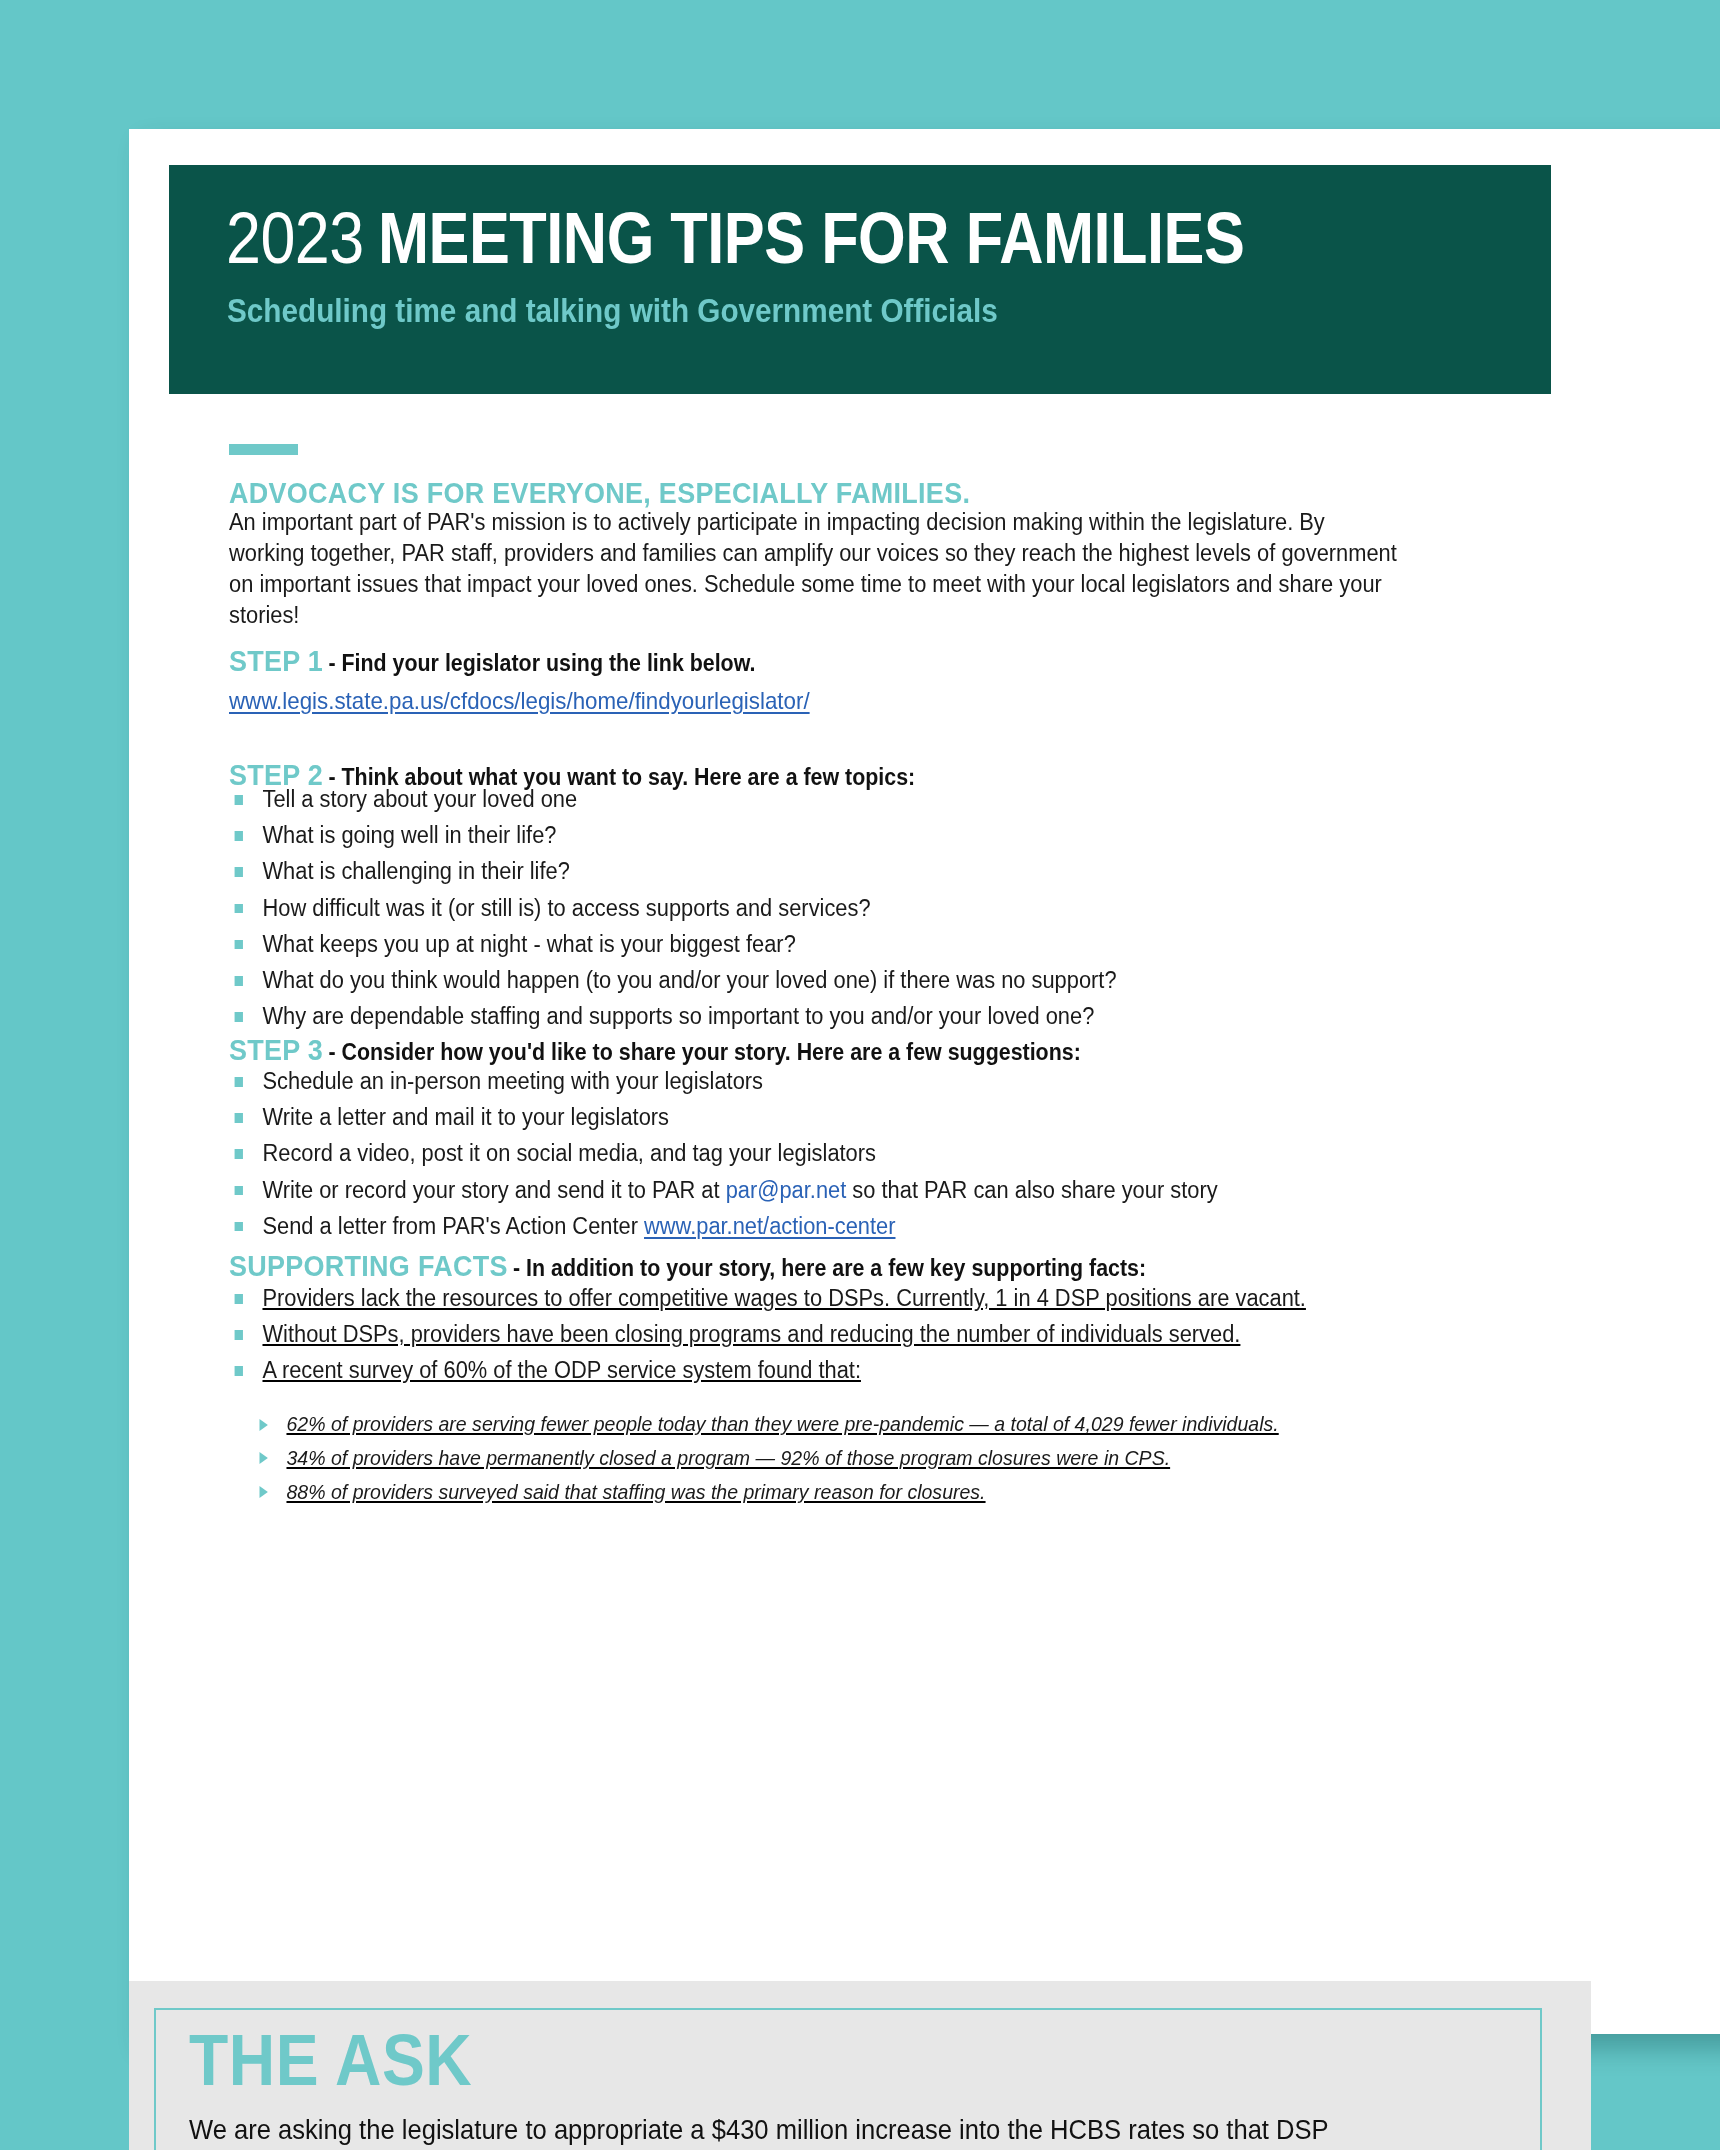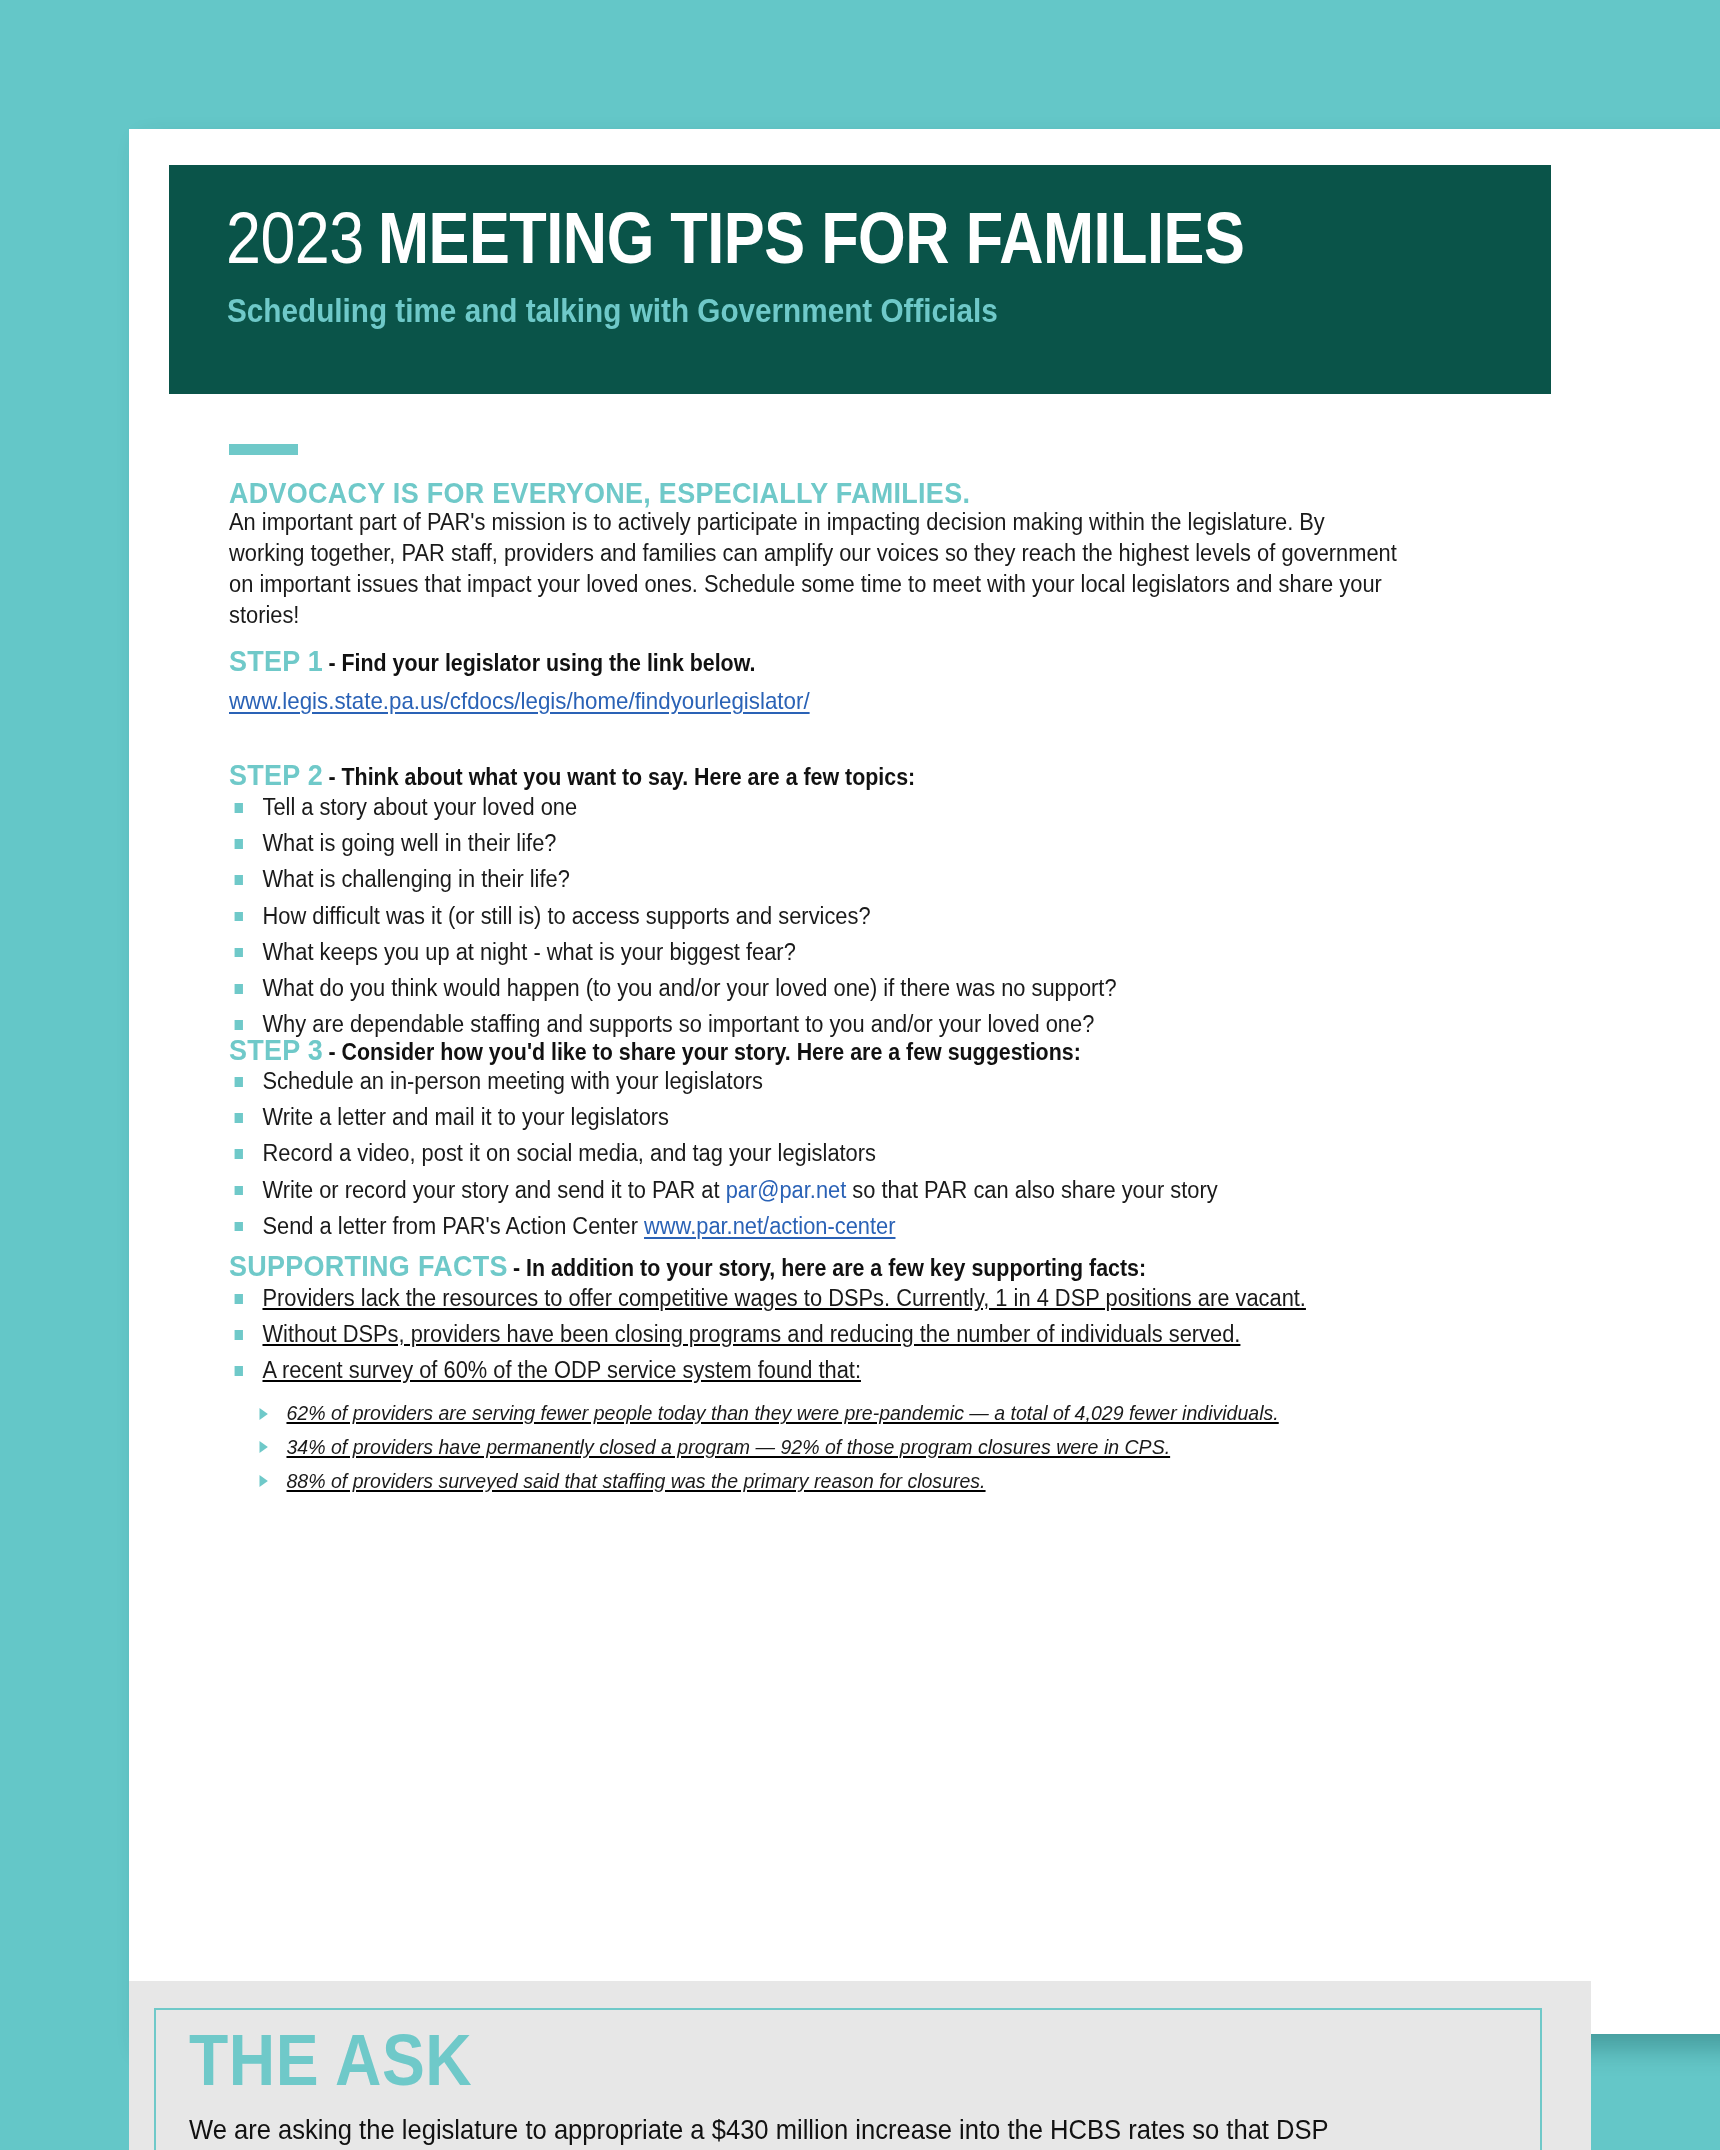--- a/index.html
+++ b/index.html
@@ -176,21 +176,21 @@
     color: #2a62b6;
     text-decoration: none;
   }
   .bullet-item a.inline-link.underline {
     text-decoration: underline;
     text-underline-offset: 2.9px;
   }
 
   
   .sub-list {
-    margin-top: 12px;
+    margin-top: 23px;
   }
   .sub-item {
     position: relative;
     padding-left: 36px;
     margin-left: 24px;
     margin-bottom: 4.6px;
     color: #1a1a1a;
     font-size: 21px;
     line-height: 29px;
     font-style: italic;
@@ -275,21 +275,21 @@
     <div class="step-line" style="top:250px;">
       <span class="step-label">STEP 1</span><span class="step-rest"><span>-</span> <span>Find your legislator using the link below.</span></span>
     </div>
     <div class="link-line" style="top:292px;">
       <span class="url-link">www.legis.state.pa.us/cfdocs/legis/home/findyourlegislator/</span>
     </div>
 
     <div class="step-line" style="top:364px;">
       <span class="step-label">STEP 2</span><span class="step-rest"><span>-</span> <span>Think about what you want to say. Here are a few topics:</span></span>
     </div>
-    <div class="bullet-list" style="top:397px;">
+    <div class="bullet-list" style="top:389px;">
       <div class="bullet-item"><span class="bullet-square"></span><span>Tell a story about your loved one</span></div>
       <div class="bullet-item"><span class="bullet-square"></span><span>What is going well in their life?</span></div>
       <div class="bullet-item"><span class="bullet-square"></span><span>What is challenging in their life?</span></div>
       <div class="bullet-item"><span class="bullet-square"></span><span>How difficult was it (or still is) to access supports and services?</span></div>
       <div class="bullet-item"><span class="bullet-square"></span><span>What keeps you up at night - what is your biggest fear?</span></div>
       <div class="bullet-item"><span class="bullet-square"></span><span>What do you think would happen (to you and/or your loved one) if there was no support?</span></div>
       <div class="bullet-item"><span class="bullet-square"></span><span>Why are dependable staffing and supports so important to you and/or your loved one?</span></div>
     </div>
 
     <div class="step-line" style="top:639px;">

